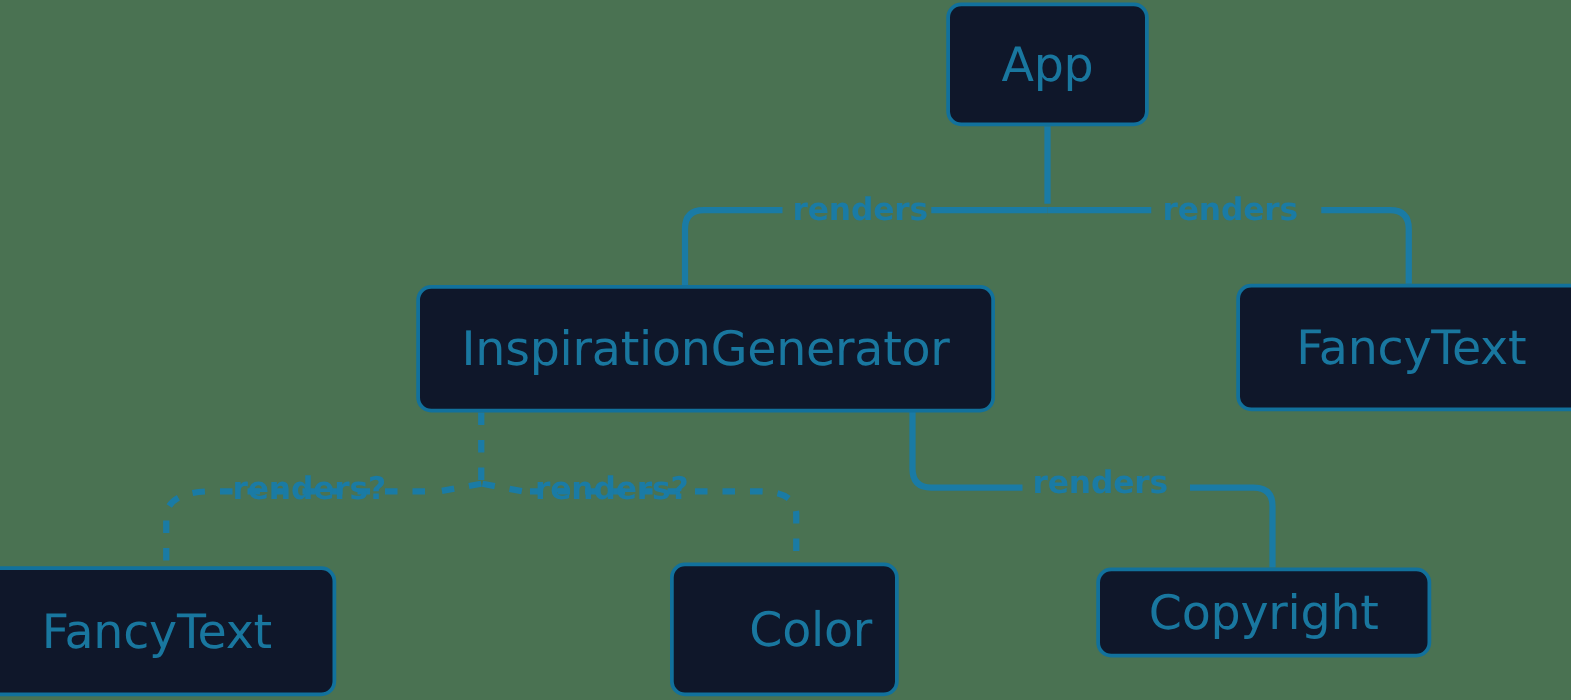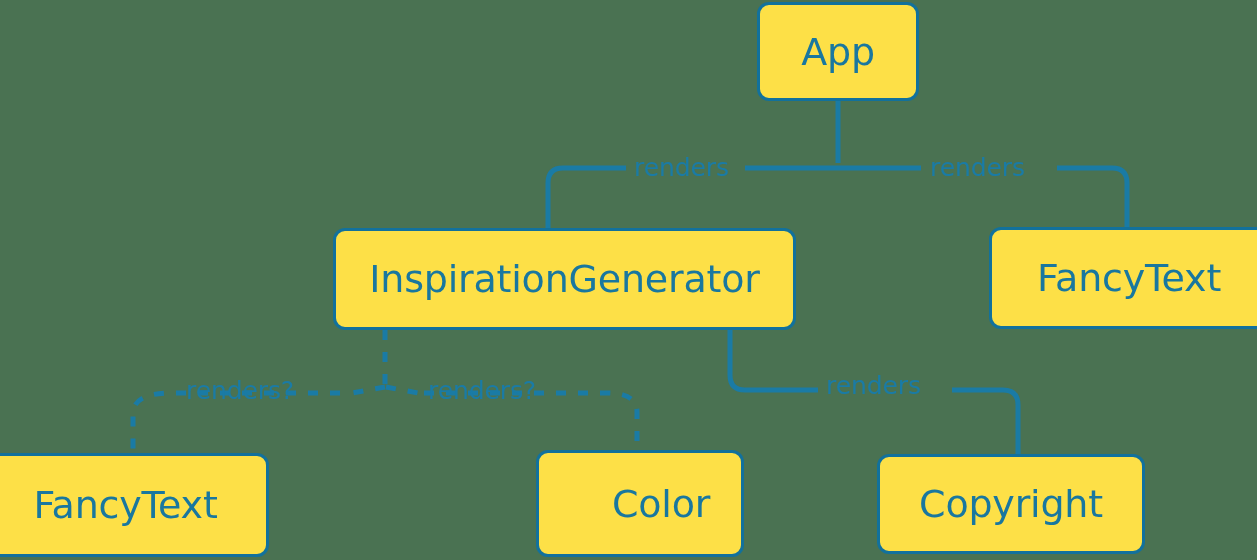--- a/index.html
+++ b/index.html
@@ -21,50 +21,50 @@
   #edge-layer {
     position: absolute;
     left: 0;
     top: 0;
     width: 1257px;
     height: 560px;
   }
   .node {
     position: absolute;
     box-sizing: border-box;
-    background: #fde047;
+    background: #0f172a;
     border: 3px solid #12719c;
     border-radius: 12px;
     display: flex;
     align-items: center;
     justify-content: center;
     color: #19779f;
     font-size: 38px;
     font-weight: 400;
     letter-spacing: -0.2px;
     white-space: nowrap;
     z-index: 2;
   }
   .edge-label {
     position: absolute;
     color: #1a7ba5;
     font-size: 25px;
-    font-weight: 400;
+    font-weight: 700;
     white-space: nowrap;
     letter-spacing: -0.1px;
     z-index: 3;
     background: transparent;
   }
   
   #node-app        { left: 757px;  top: 2px;   width: 162px; height: 99px; }
   #node-inspgen    { left: 333px;  top: 228px; width: 463px; height: 102px; }
   #node-fancytext-right { left: 989px; top: 227px; width: 280px; height: 102px; }
   #node-fancytext-left  { left: -18px; top: 453px; width: 287px; height: 104px; }
-  #node-color      { left: 536px;  top: 450px; width: 208px; height: 107px; padding-left: 42px; }
-  #node-copyright  { left: 877px;  top: 454px; width: 268px; height: 100px; }
+  #node-color      { left: 536px;  top: 450px; width: 183px; height: 107px; padding-left: 42px; }
+  #node-copyright  { left: 877px;  top: 454px; width: 268px; height: 72px; }
 
   
   #label-renders-inspgen   { left: 634px; top: 153px; }
   #label-renders-fancytext { left: 930px; top: 153px; }
   #label-renders-copyright { left: 826px; top: 371px; }
   #label-renders-q-fancytext { left: 186px; top: 376px; }
   #label-renders-q-color     { left: 428px; top: 376px; }
 </style>
 </head>
 <body>

